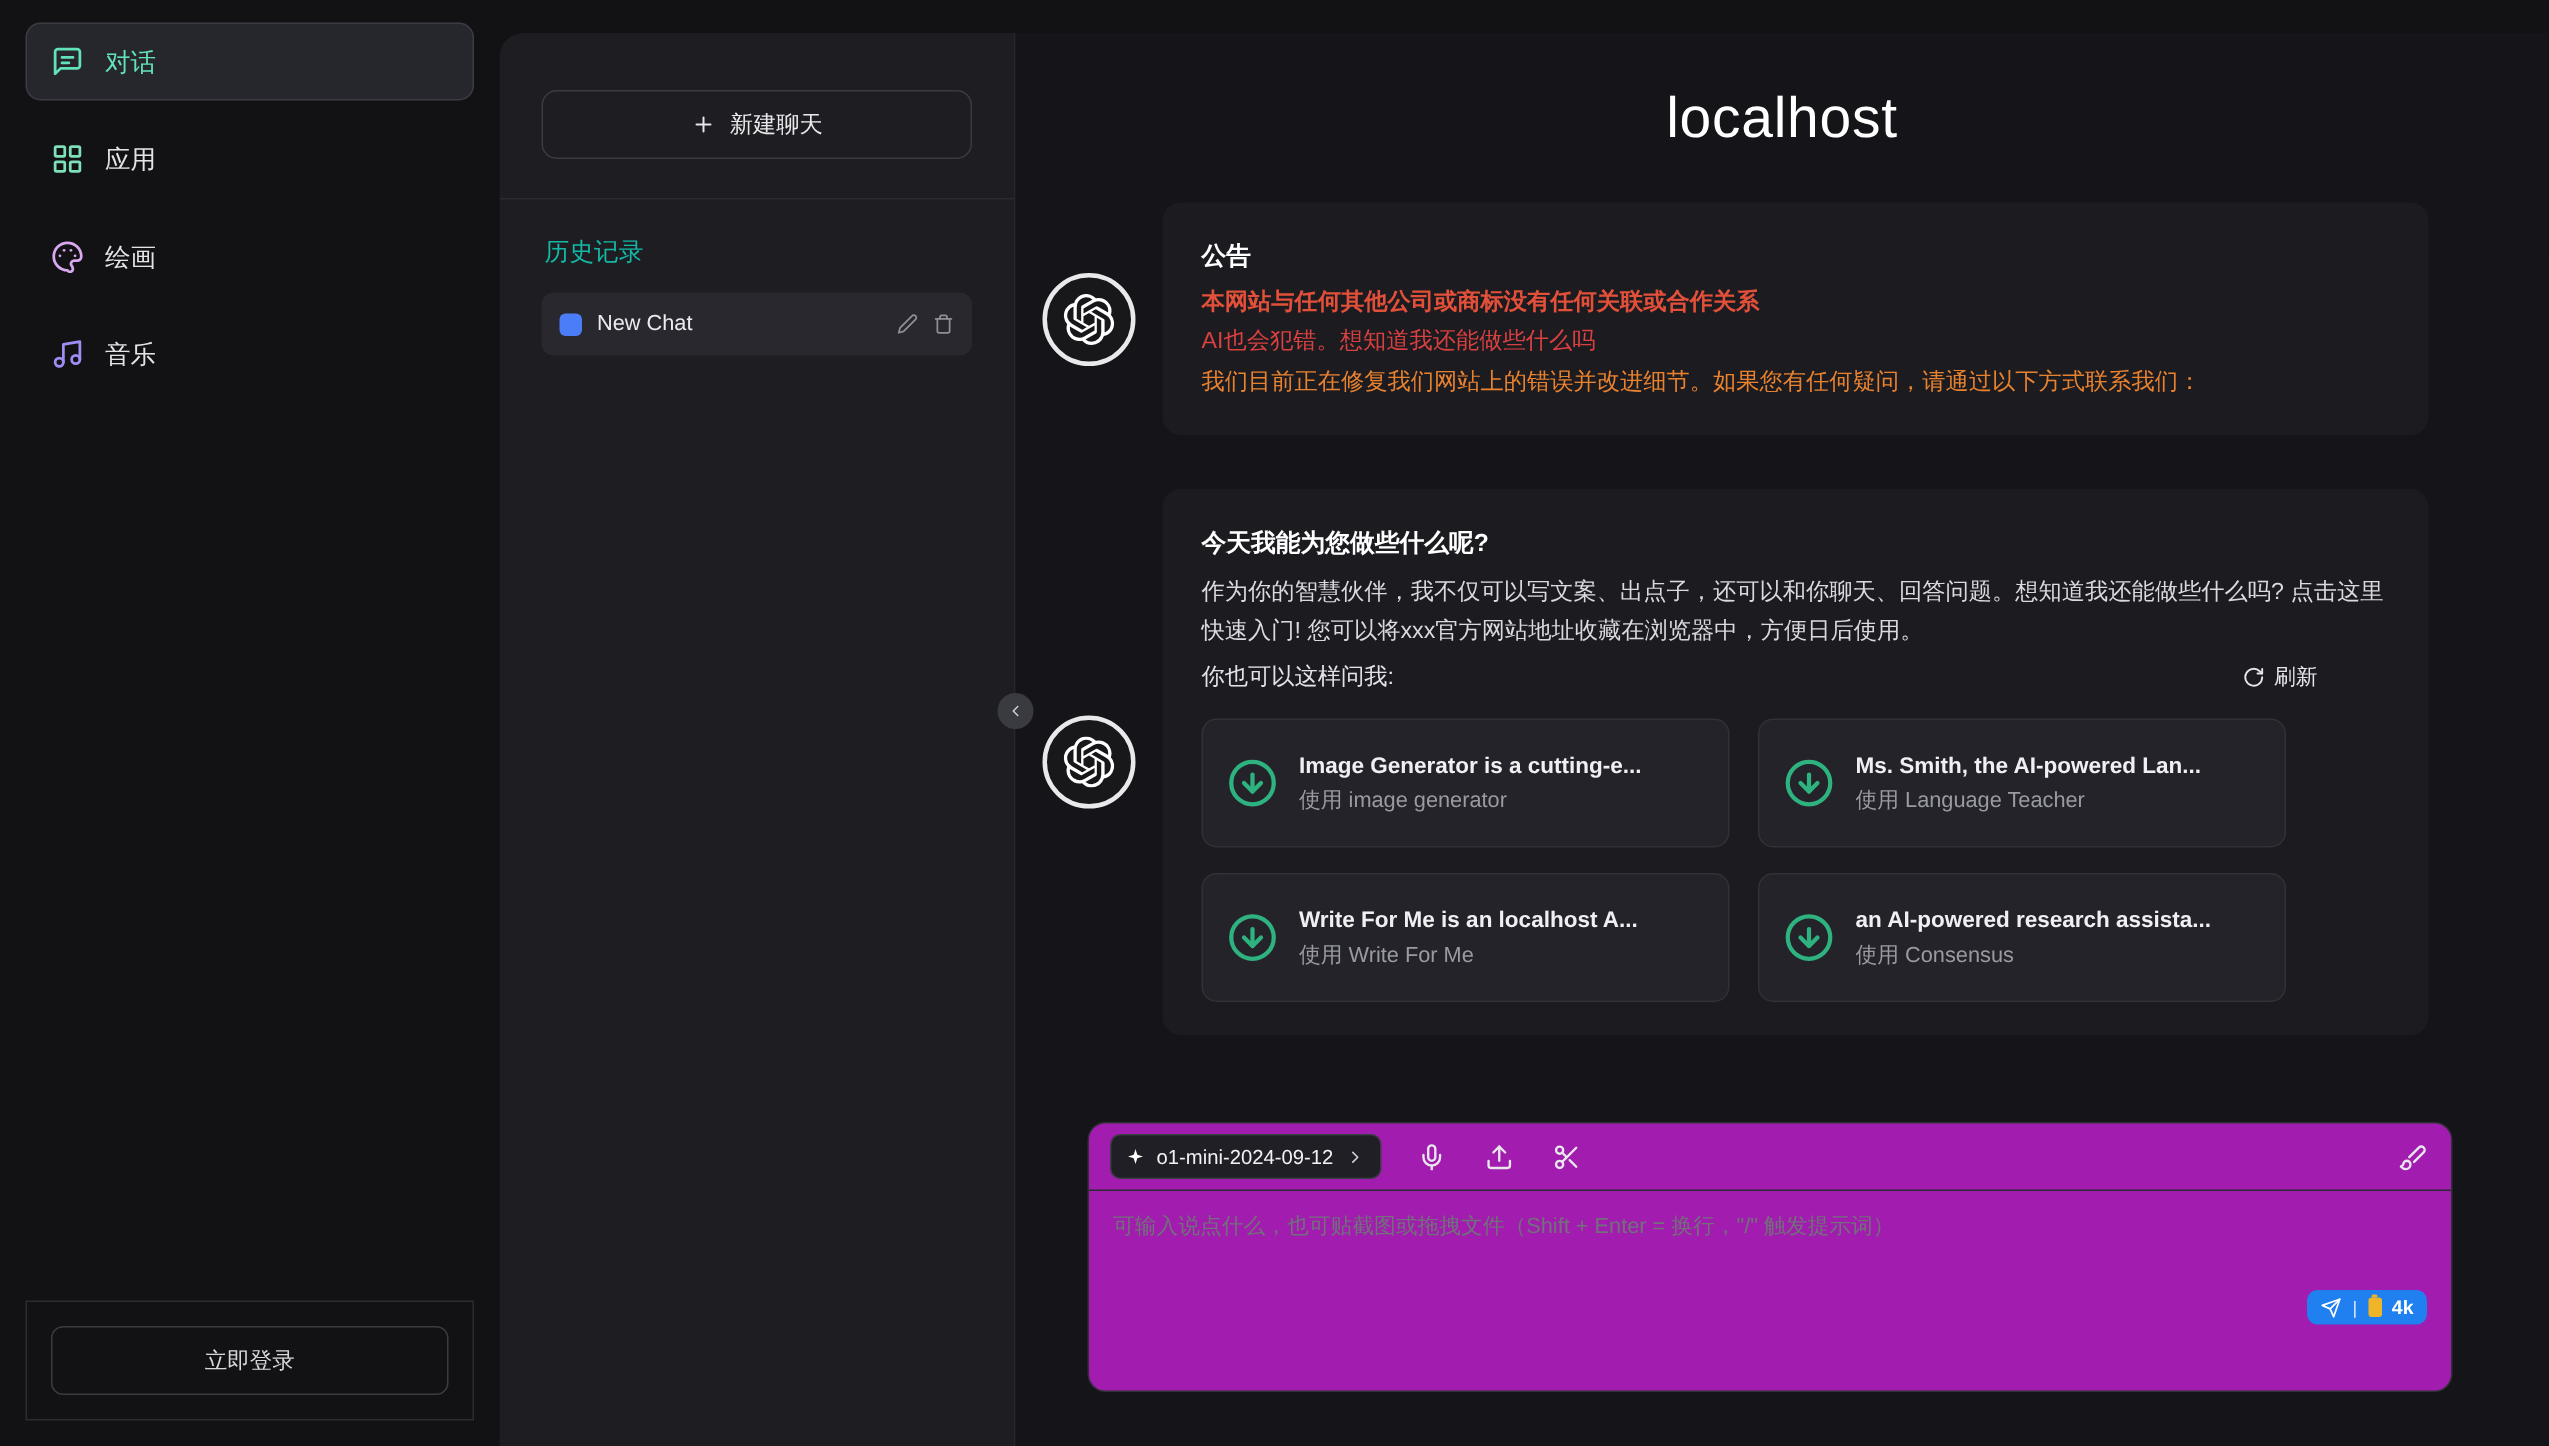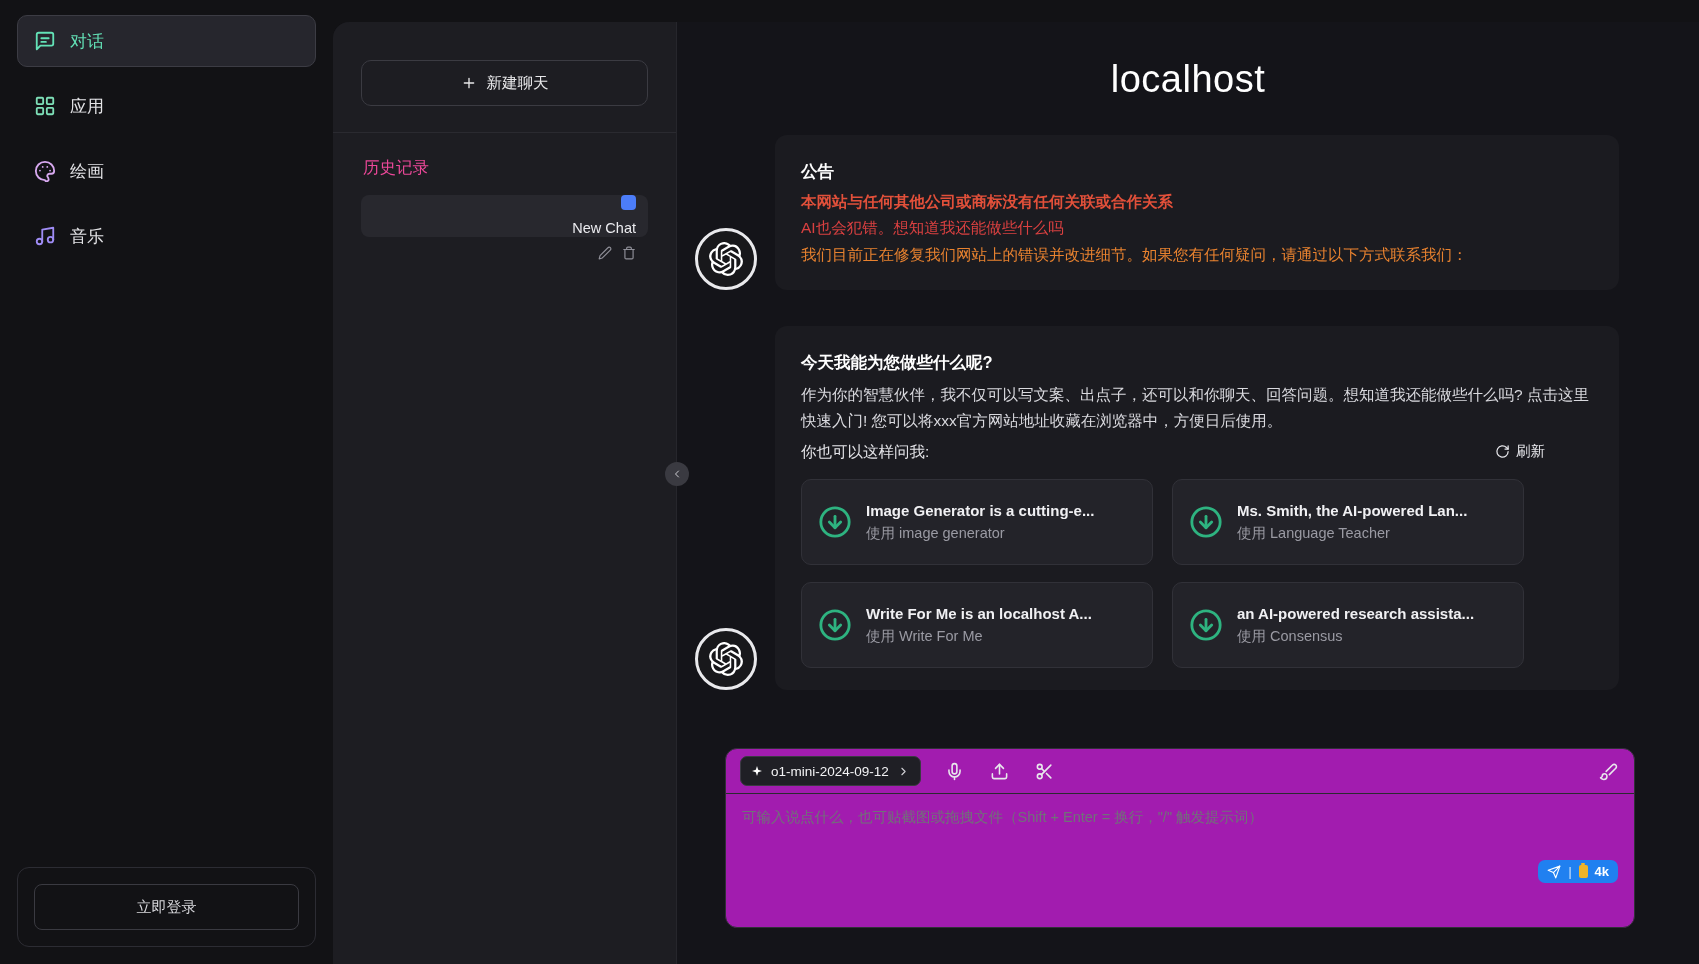--- a/index.html
+++ b/index.html
@@ -25,51 +25,51 @@
   .sidebar{width:333px;flex:none;display:flex;flex-direction:column;padding:15px 17px 17px;}
   .side-item{display:flex;align-items:center;gap:14px;height:52px;padding:0 16px;border-radius:10px;
     border:1px solid transparent;color:#e4e4e7;font-size:17px;cursor:pointer;margin-bottom:13px;}
   .side-item.active{background:#26262d;border-color:#3c3c44;color:var(--accent);}
   .side-item .icon{display:flex;align-items:center;}
   .side-item svg{width:22px;height:22px;}
   .icon-chat{color:var(--accent);}
   .icon-apps{color:#7ee0b8;}
   .icon-palette{color:#d8a9f0;}
   .icon-music{color:#9f8cf5;}
-  .login-box{margin-top:auto;border:1px solid var(--border);border-radius:12px;padding:16px;}
+  .login-box{margin-top:auto;border:1px solid var(--border);border-radius:0;padding:16px;}
   .login-btn{width:100%;height:46px;border:1px solid #3a3a41;border-radius:8px;background:transparent;
     color:#d8d8dc;font-size:15px;cursor:pointer;}
 
   
   .content{flex:1;margin-top:22px;border-radius:16px 0 0 0;overflow:hidden;display:flex;position:relative;background:var(--main);}
 
   
   .chatlist{width:344px;flex:none;background:var(--col);border-right:1px solid #26262c;display:flex;flex-direction:column;}
   .new-chat{margin:38px 28px 26px;height:46px;border:1px solid #3b3b42;border-radius:10px;background:transparent;
     color:#e8e8ea;font-size:15.5px;display:flex;align-items:center;justify-content:center;gap:10px;cursor:pointer;}
   .new-chat svg{width:16px;height:16px;}
   .chatlist-divider{border-top:1px solid #2a2a30;}
-  .history-title{margin:24px 30px 16px;font-size:16.5px;color:#ec4899;}
-  .history-item{margin:0 28px;height:42px;background:#28282e;border-radius:8px;display:flex;align-items:flex-end;
-    gap:10px;padding:0 12px;font-size:14.5px;color:#ececf0;cursor:pointer;flex-direction:column;}
+  .history-title{margin:24px 30px 16px;font-size:16.5px;color:#14b8a6;}
+  .history-item{margin:0 28px;height:42px;background:#28282e;border-radius:8px;display:flex;align-items:center;
+    gap:10px;padding:0 12px;font-size:14.5px;color:#ececf0;cursor:pointer;}
   .chat-square{width:15px;height:15px;background:var(--chatblue);border-radius:4px;flex:none;}
   .row-icons{margin-left:auto;display:flex;gap:10px;color:#8f8f98;}
   .row-icons svg{width:14px;height:14px;cursor:pointer;}
 
   
   .collapse-handle{position:absolute;left:344px;top:48%;transform:translate(-50%,-50%);width:24px;height:24px;
     border-radius:50%;background:#3a3a41;border:none;color:#cfcfd4;display:flex;align-items:center;justify-content:center;
     cursor:pointer;z-index:5;}
   .collapse-handle svg{width:12px;height:12px;}
 
   
   .main{flex:1;display:flex;flex-direction:column;overflow:hidden;background:var(--main);}
   .page-title{text-align:center;font-size:38px;font-weight:400;color:#fff;margin:36px 0 34px;letter-spacing:.5px;}
 
-  .msg{display:flex;align-items:flex-end;gap:18px;padding:0 80px 0 18px;margin-bottom:36px;}
+  .msg{display:flex;align-items:center;gap:18px;padding:0 80px 0 18px;margin-bottom:36px;}
   .avatar{width:62px;height:62px;flex:none;border-radius:50%;background:#18181b;border:3px solid #e9e9ec;
     display:flex;align-items:center;justify-content:center;}
   .avatar svg{width:34px;height:34px;fill:#fff;}
   .bubble{flex:1;min-width:0;background:var(--bubble);border-radius:12px;padding:22px 26px;font-size:15.5px;
     line-height:1.7;color:#e3e3e7;}
 
   .ann-title{font-weight:700;font-size:16.5px;color:#fff;margin-bottom:4px;}
   .ann-line1{color:var(--red1);font-weight:700;}
   .ann-line2{color:var(--red2);}
   .ann-line3{color:var(--orange);}

